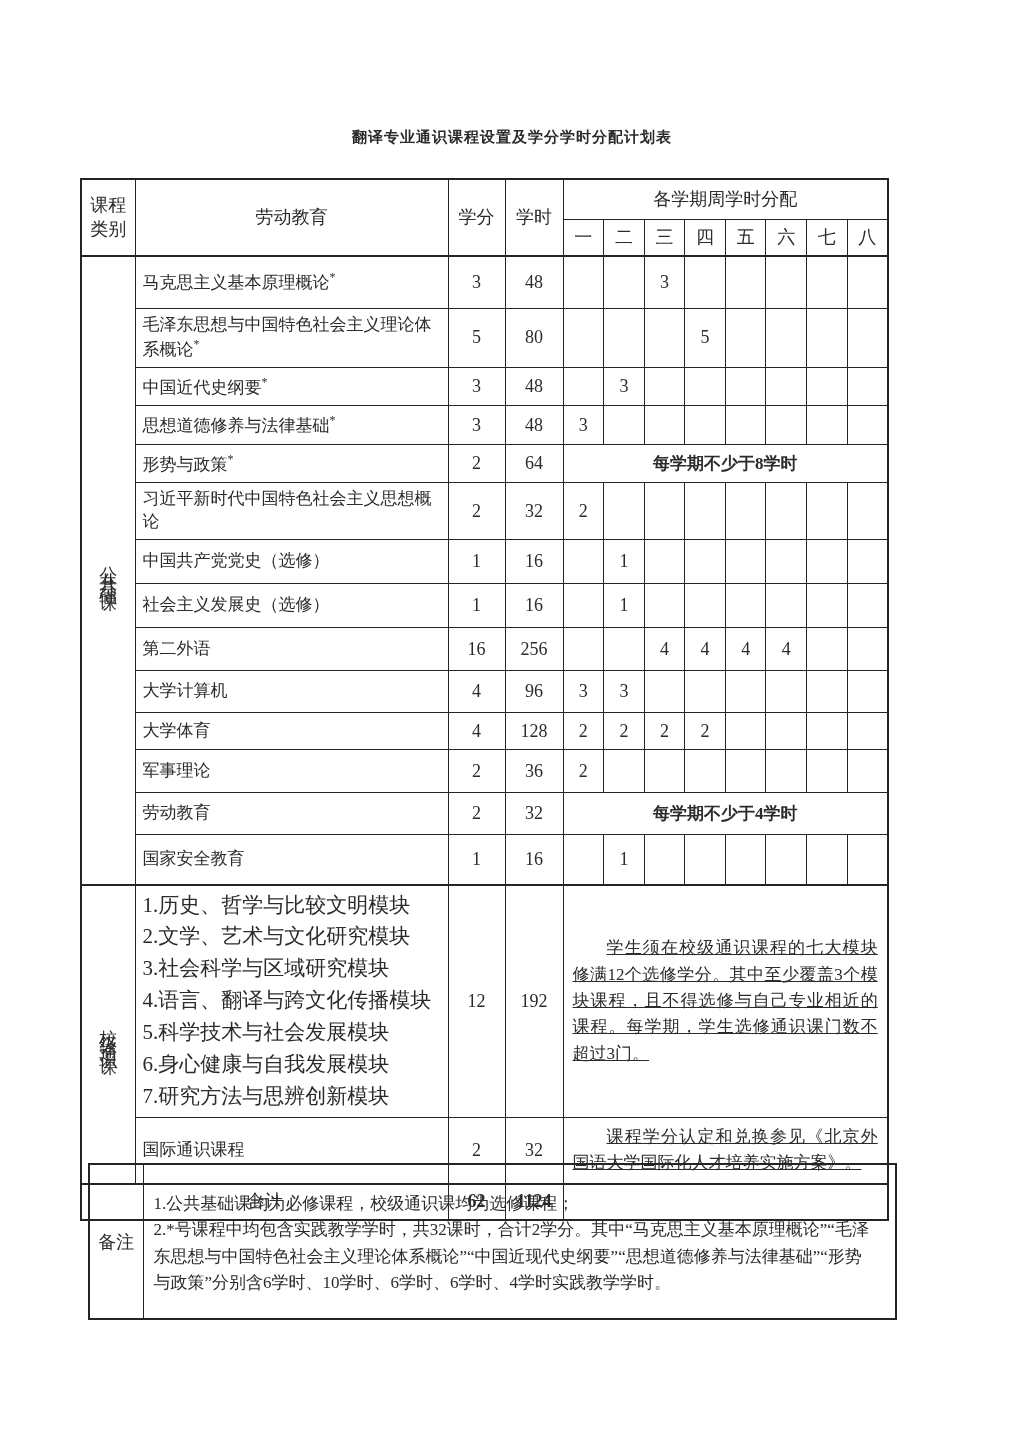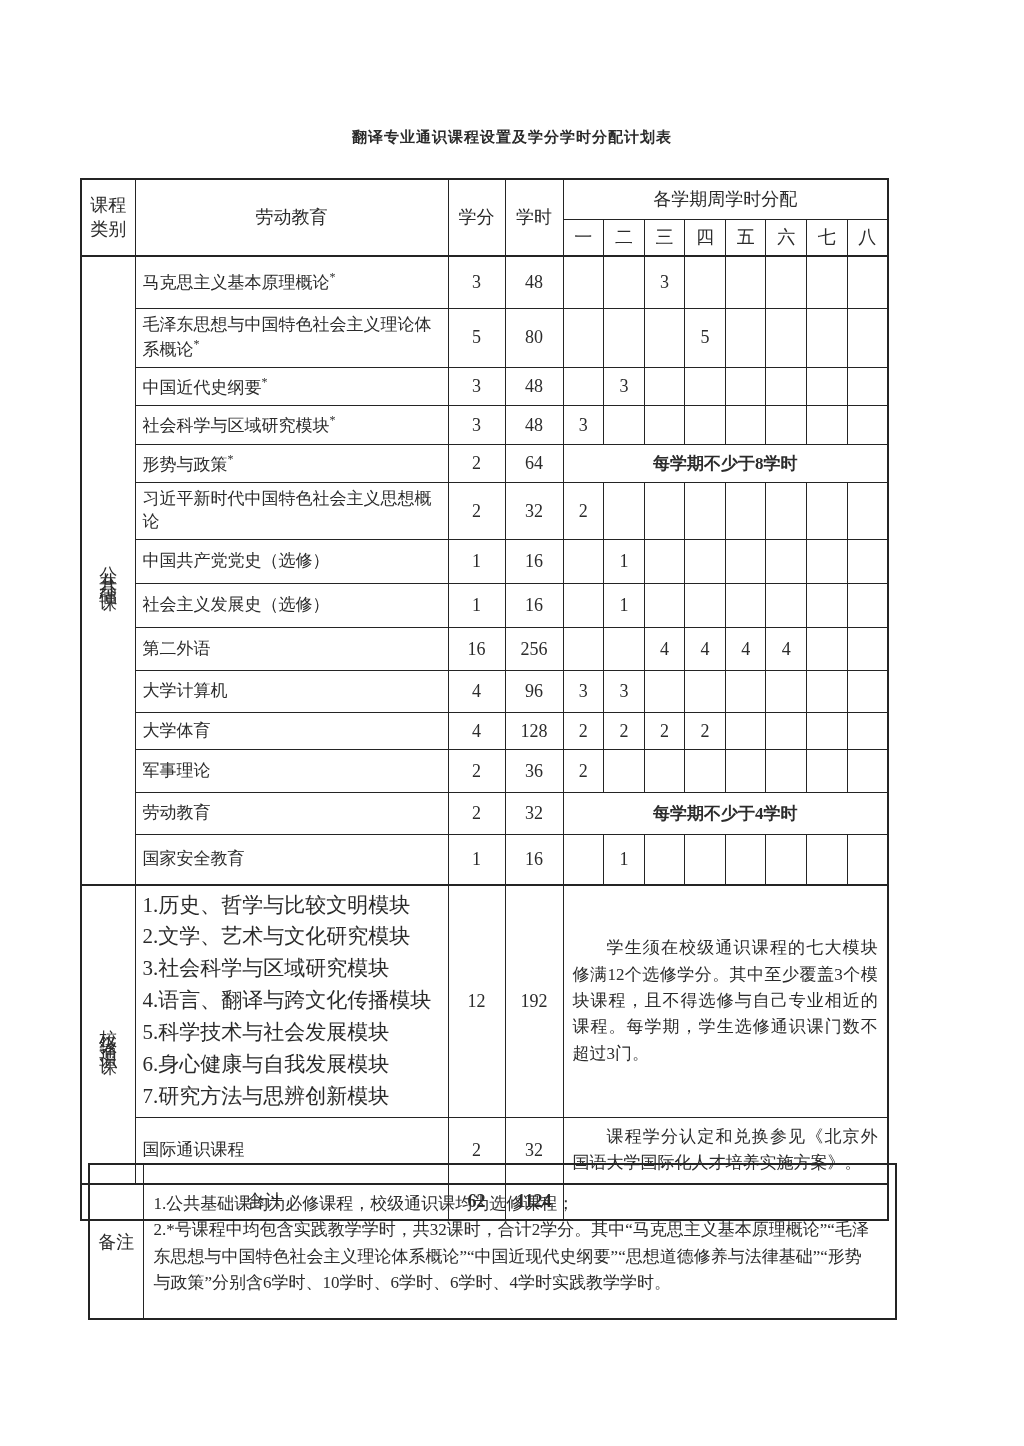--- a/index.html
+++ b/index.html
@@ -14,21 +14,21 @@
   .hdr  { text-align:center; vertical-align:middle; font-size:18px; line-height:1.3; }
   .pre  { white-space:pre-line; }
   .name { text-align:left; vertical-align:middle; padding:5px 7px; font-size:17px; line-height:1.35; }
   .num  { text-align:center; vertical-align:middle; font-size:18px; }
   .bold { font-weight:bold; }
   .cat  { text-align:center; vertical-align:middle; }
   .cat span { writing-mode:vertical-rl; text-orientation:upright; display:inline-block;
               font-size:18px; letter-spacing:7px; line-height:1; }
   .note-center { text-align:center; vertical-align:middle; font-size:17px;font-weight:bold; }
   .note-para { text-align:justify; vertical-align:middle; font-size:17px; line-height:1.55;
-               padding:6px 9px; text-indent:2em; }
+               padding:6px 9px; text-indent:2em;text-decoration:underline; }
   .modules { text-align:left; vertical-align:middle; padding:4px 7px; font-size:21px;
              line-height:1.52; white-space:pre-line; }
   .sup { font-size:12px; vertical-align:super; }
   .thick-top td { border-top:2px solid #242424; }
   .remark-label { text-align:center; vertical-align:middle; font-size:18px; }
   .remark-body  { text-align:left; vertical-align:top; font-size:17px; line-height:1.55;
                   padding:26px 20px 10px 10px; white-space:pre-line; }
 </style>
 </head>
 <body>
@@ -107,21 +107,21 @@
       <td class="num"></td>
           <td class="num">3</td>
           <td class="num"></td>
           <td class="num"></td>
           <td class="num"></td>
           <td class="num"></td>
           <td class="num"></td>
           <td class="num"></td>
     </tr>
     <tr style="height:39px">
-      <td class="name"><span>社会科学与区域研究模块</span><span class="sup">*</span></td>
+      <td class="name"><span>思想道德修养与法律基础</span><span class="sup">*</span></td>
       <td class="num">3</td>
       <td class="num">48</td>
       <td class="num">3</td>
           <td class="num"></td>
           <td class="num"></td>
           <td class="num"></td>
           <td class="num"></td>
           <td class="num"></td>
           <td class="num"></td>
           <td class="num"></td>

